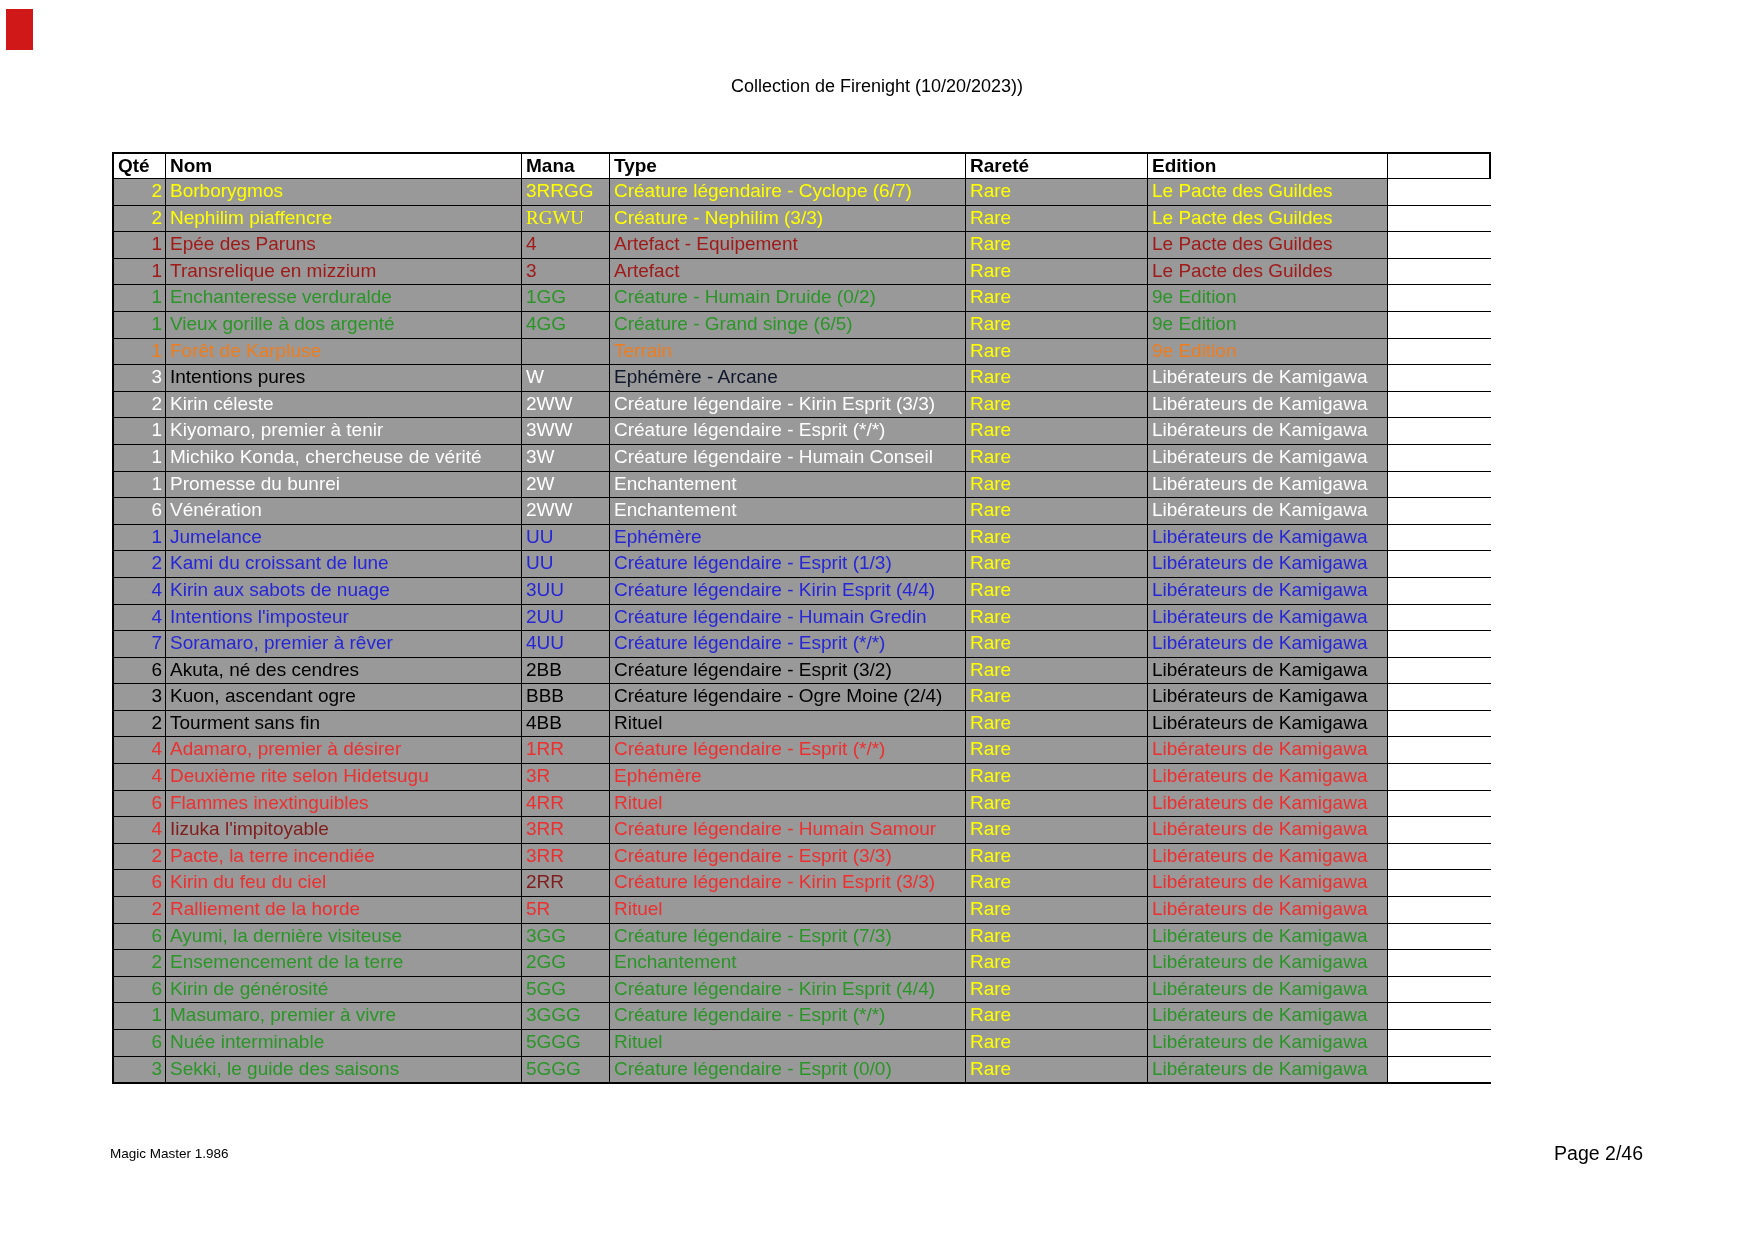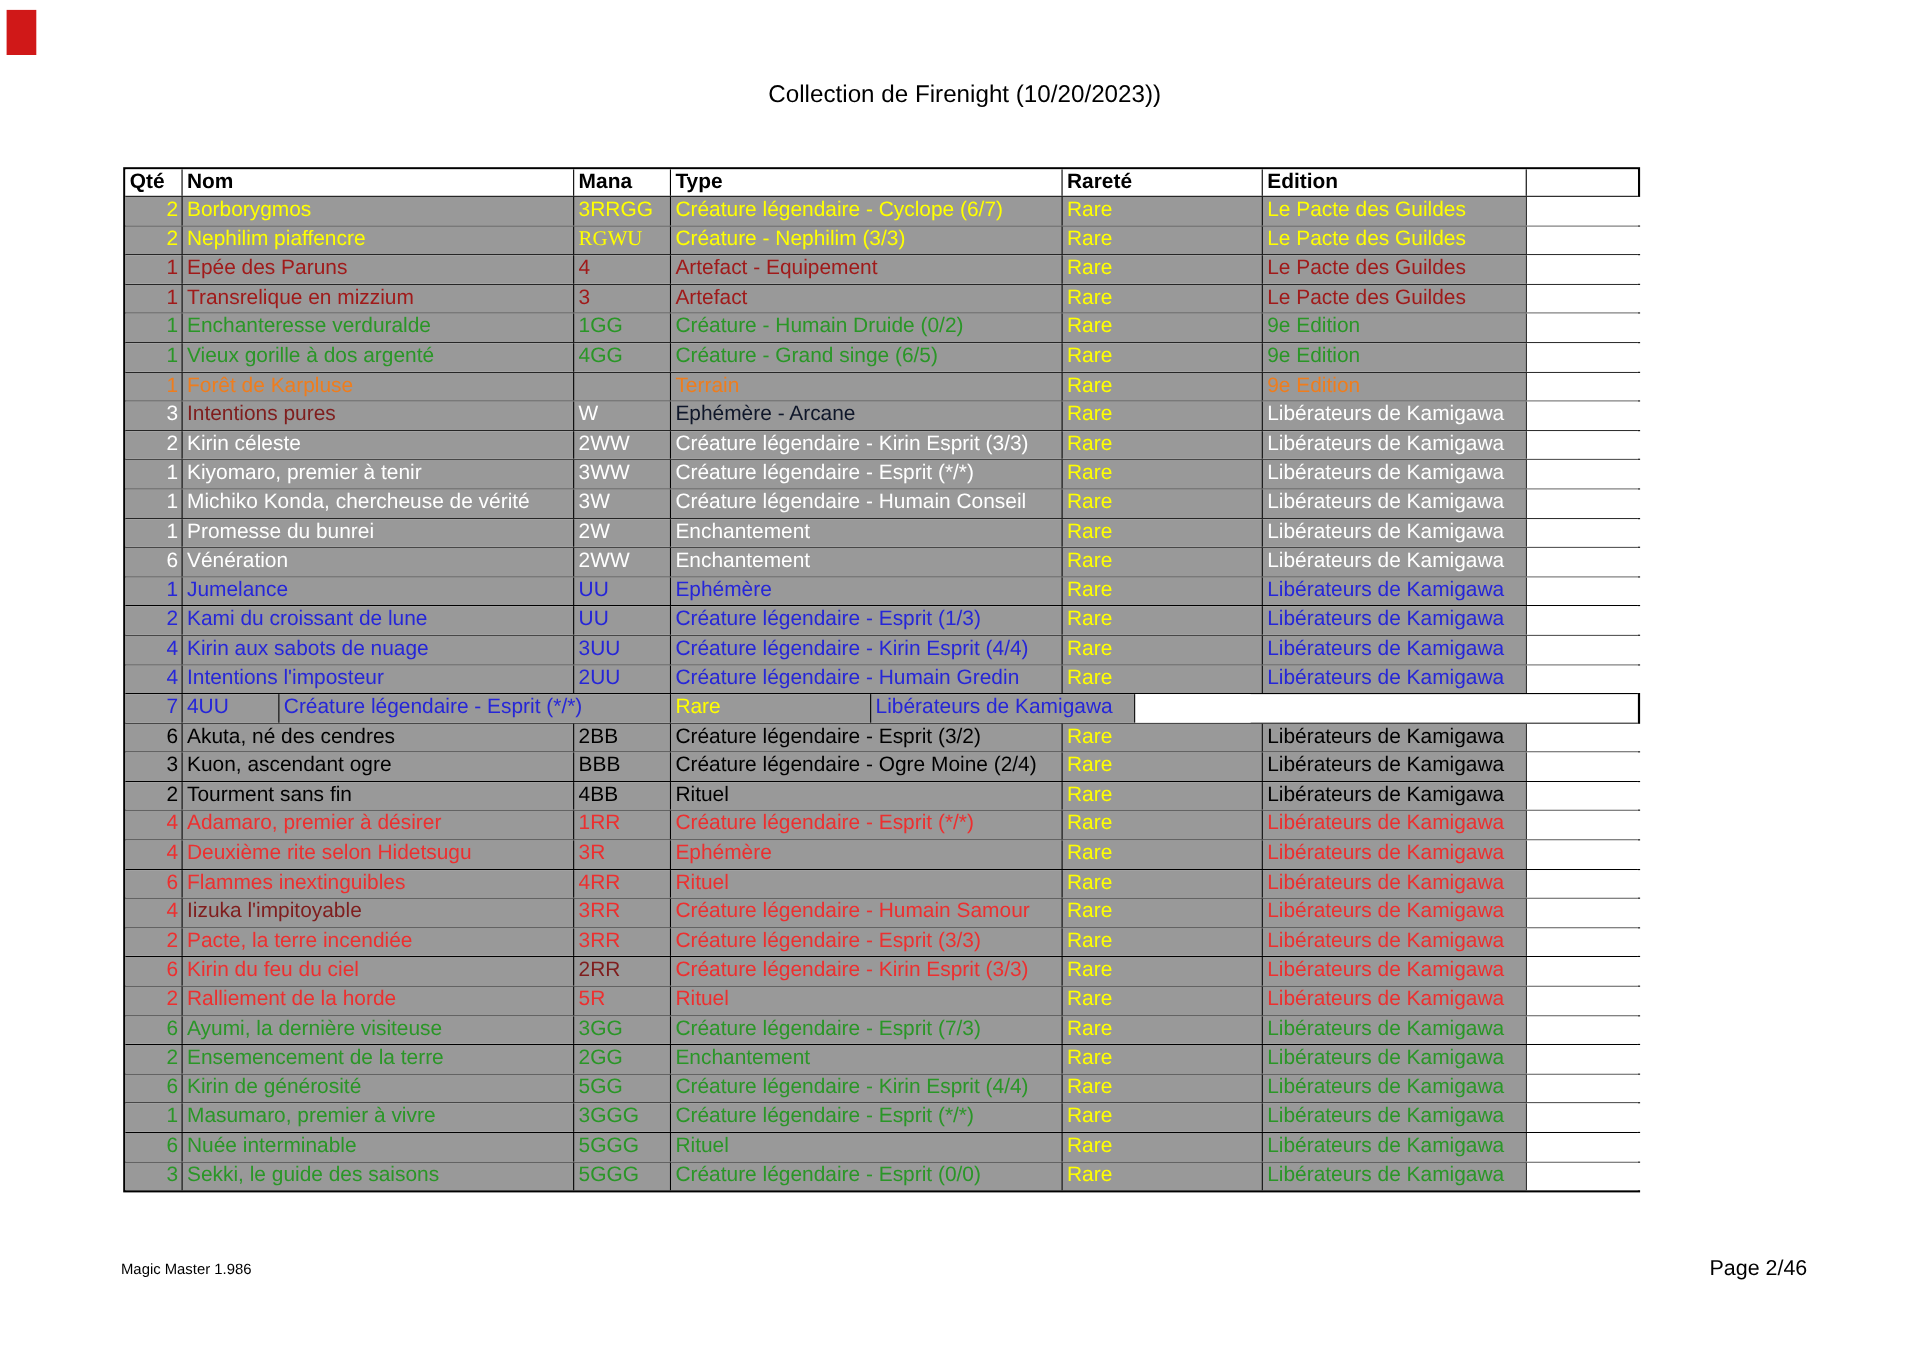--- a/index.html
+++ b/index.html
@@ -3,21 +3,21 @@
 <meta charset="utf-8">
 <style>
   html,body{margin:0;padding:0;}
   body{
     width:1754px;height:1241px;position:relative;background:#ffffff;
     font-family:"Liberation Sans", sans-serif;overflow:hidden;
   }
   .marker{position:absolute;left:6px;top:9px;width:27px;height:41px;}
   .title{
     position:absolute;left:0;right:0;top:74px;text-align:center;
-    font-size:22px;color:#000;line-height:24px;
+    font-size:18px;color:#000;line-height:24px;
   }
   .tbl{
     position:absolute;left:112px;top:152px;width:1379px;
     border:2px solid #000;box-sizing:border-box;background:#fff;
   }
   .row{display:flex;height:26.6px;box-sizing:border-box;border-top:1.5px solid #000;}
   .row.hdr{height:24px;border-top:none;background:#ffffff;}
   .cell{
     box-sizing:border-box;height:100%;overflow:hidden;white-space:nowrap;
     font-size:19px;line-height:24px;padding:0 0 0 4px;flex:none;
@@ -113,21 +113,21 @@
         <div class="cell c0" style="color: rgb(239, 125, 29);">1</div>
         <div class="cell c1" style="color: rgb(239, 125, 29);">Forêt de Karpluse</div>
         <div class="cell c2" style="color: rgb(239, 125, 29);"></div>
         <div class="cell c3" style="color: rgb(239, 125, 29);">Terrain</div>
         <div class="cell c4" style="color: rgb(255, 255, 0);">Rare</div>
         <div class="cell c5" style="color: rgb(239, 125, 29);">9e Edition</div>
         <div class="cell c6"></div>
       </div>
       <div class="row">
         <div class="cell c0" style="color: rgb(255, 255, 255);">3</div>
-        <div class="cell c1" style="color: #7f1d1d;">Intentions pures</div>
+        <div class="cell c1" style="color: #000000;">Intentions pures</div>
         <div class="cell c2" style="color: rgb(255, 255, 255);">W</div>
         <div class="cell c3" style="color: #0f172a;">Ephémère - Arcane</div>
         <div class="cell c4" style="color: rgb(255, 255, 0);">Rare</div>
         <div class="cell c5" style="color: rgb(255, 255, 255);">Libérateurs de Kamigawa</div>
         <div class="cell c6"></div>
       </div>
       <div class="row">
         <div class="cell c0" style="color: rgb(255, 255, 255);">2</div>
         <div class="cell c1" style="color: rgb(255, 255, 255);">Kirin céleste</div>
         <div class="cell c2" style="color: rgb(255, 255, 255);">2WW</div>
@@ -203,20 +203,21 @@
         <div class="cell c0" style="color: rgb(38, 38, 216);">4</div>
         <div class="cell c1" style="color: rgb(38, 38, 216);">Intentions l'imposteur</div>
         <div class="cell c2" style="color: rgb(38, 38, 216);">2UU</div>
         <div class="cell c3" style="color: rgb(38, 38, 216);">Créature légendaire - Humain Gredin</div>
         <div class="cell c4" style="color: rgb(255, 255, 0);">Rare</div>
         <div class="cell c5" style="color: rgb(38, 38, 216);">Libérateurs de Kamigawa</div>
         <div class="cell c6"></div>
       </div>
       <div class="row">
         <div class="cell c0" style="color: rgb(38, 38, 216);">7</div>
+        <div class="cell c1" style="color: rgb(38, 38, 216);">Soramaro, premier à rêver</div>
         <div class="cell c2" style="color: rgb(38, 38, 216);">4UU</div>
         <div class="cell c3" style="color: rgb(38, 38, 216);">Créature légendaire - Esprit (*/*)</div>
         <div class="cell c4" style="color: rgb(255, 255, 0);">Rare</div>
         <div class="cell c5" style="color: rgb(38, 38, 216);">Libérateurs de Kamigawa</div>
         <div class="cell c6"></div>
       </div>
       <div class="row">
         <div class="cell c0" style="color: rgb(0, 0, 0);">6</div>
         <div class="cell c1" style="color: rgb(0, 0, 0);">Akuta, né des cendres</div>
         <div class="cell c2" style="color: rgb(0, 0, 0);">2BB</div>

